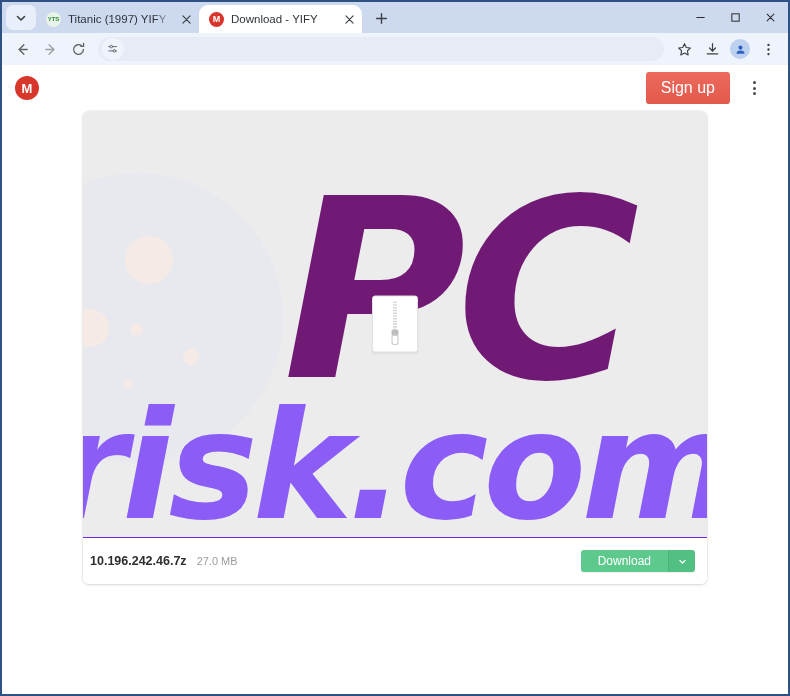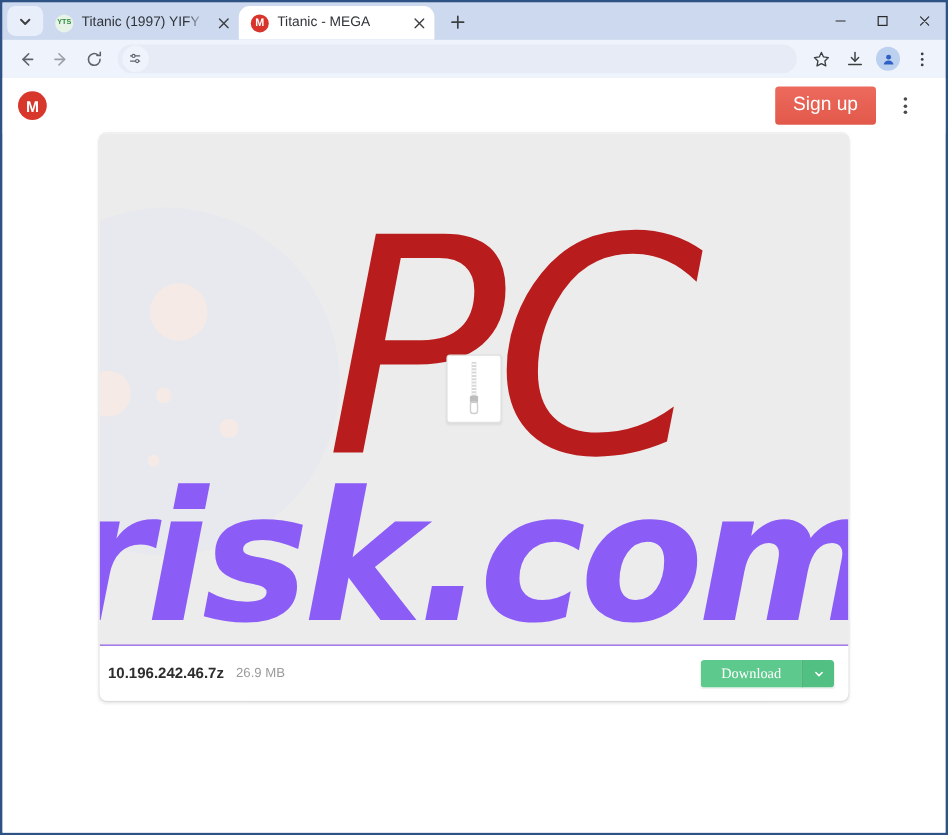--- a/index.html
+++ b/index.html
@@ -280,26 +280,26 @@
     background: #f5eae6;
   }
   .wm-d1 { left: 42px; top: 125px; width: 48px; height: 48px; }
   .wm-d2 { left: -12px; top: 198px; width: 38px; height: 38px; }
   .wm-d3 { left: 47px; top: 212px; width: 13px; height: 13px; }
   .wm-d4 { left: 100px; top: 238px; width: 16px; height: 16px; }
   .wm-d5 { left: 40px; top: 268px; width: 10px; height: 10px; }
 
   .wm-pc {
     position: absolute;
-    left: 188px; top: 55px;
+    left: 200px; top: 55px;
     font-size: 250px;
-    font-weight: normal;
+    font-weight: bold;
     font-style: italic;
     letter-spacing: -10px;
-    color: #b91c1c;
+    color: #701a75;
     line-height: 1;
     font-family: "DejaVu Sans", sans-serif;
     white-space: nowrap;
   }
   .wm-risk {
     position: absolute;
     left: -30px; top: 280px;
     font-size: 150px;
     font-weight: bold;
     font-style: italic;
@@ -356,21 +356,21 @@
     overflow: hidden;
     box-shadow: 0 1px 1px rgba(0,0,0,0.07);
   }
   #download-btn {
     background: #5ec98d;
     color: #ffffff;
     font-size: 12px;
     border: none;
     padding: 4px 17px;
     cursor: pointer;
-    font-family: Liberation Serif, serif;
+    font-family: Liberation Sans, sans-serif;
     white-space: nowrap;
   }
   #download-caret {
     background: #53c083;
     border: none;
     border-left: 1px solid #4cb478;
     width: 27px;
     display: flex; align-items: center; justify-content: center;
     cursor: pointer;
   }
@@ -407,21 +407,21 @@
       <span class="tab-title">Titanic (1997) YIFY - Download</span>
       <span class="tab-close">
         <svg viewBox="0 0 10 10" fill="none" stroke="#3c4043" stroke-width="1.3" stroke-linecap="round">
           <path d="M1 1 L9 9 M9 1 L1 9"></path>
         </svg>
       </span>
     </div>
 
     <div id="tab2" class="tab active">
       <span class="tab-favicon fav-mega">M</span>
-      <span class="tab-title">Titanic - MEGA</span>
+      <span class="tab-title">Download - YIFY</span>
       <span class="tab-close">
         <svg viewBox="0 0 10 10" fill="none" stroke="#3c4043" stroke-width="1.3" stroke-linecap="round">
           <path d="M1 1 L9 9 M9 1 L1 9"></path>
         </svg>
       </span>
     </div>
 
     <div class="new-tab">
       <svg viewBox="0 0 14 14" fill="none" stroke="#3c4043" stroke-width="1.5" stroke-linecap="round">
         <path d="M7 1.8 L7 12.2 M1.8 7 L12.2 7"></path>
@@ -553,21 +553,21 @@
               <path d="M6 27.4 L10 27.4"></path>
             </g>
             <rect x="4.5" y="29" width="7" height="6" rx="1.2" fill="#bdbdbd"></rect>
             <rect x="5" y="34" width="6" height="10" rx="2.4" fill="none" stroke="#cfcfcf" stroke-width="1.2"></rect>
           </svg>
         </div>
       </div>
 
       <div id="card-footer">
         <span id="file-name">10.196.242.46.7z</span>
-        <span id="file-size">26.9 MB</span>
+        <span id="file-size">27.0 MB</span>
         <span id="footer-spacer"></span>
 
         <span id="download-group">
           <button id="download-btn">Download</button>
           <button id="download-caret">
             <svg viewBox="0 0 12 12" fill="none" stroke="#ffffff" stroke-width="1.7" stroke-linecap="round" stroke-linejoin="round">
               <path d="M2.5 4.5 L6 8 L9.5 4.5"></path>
             </svg>
           </button>
         </span>

